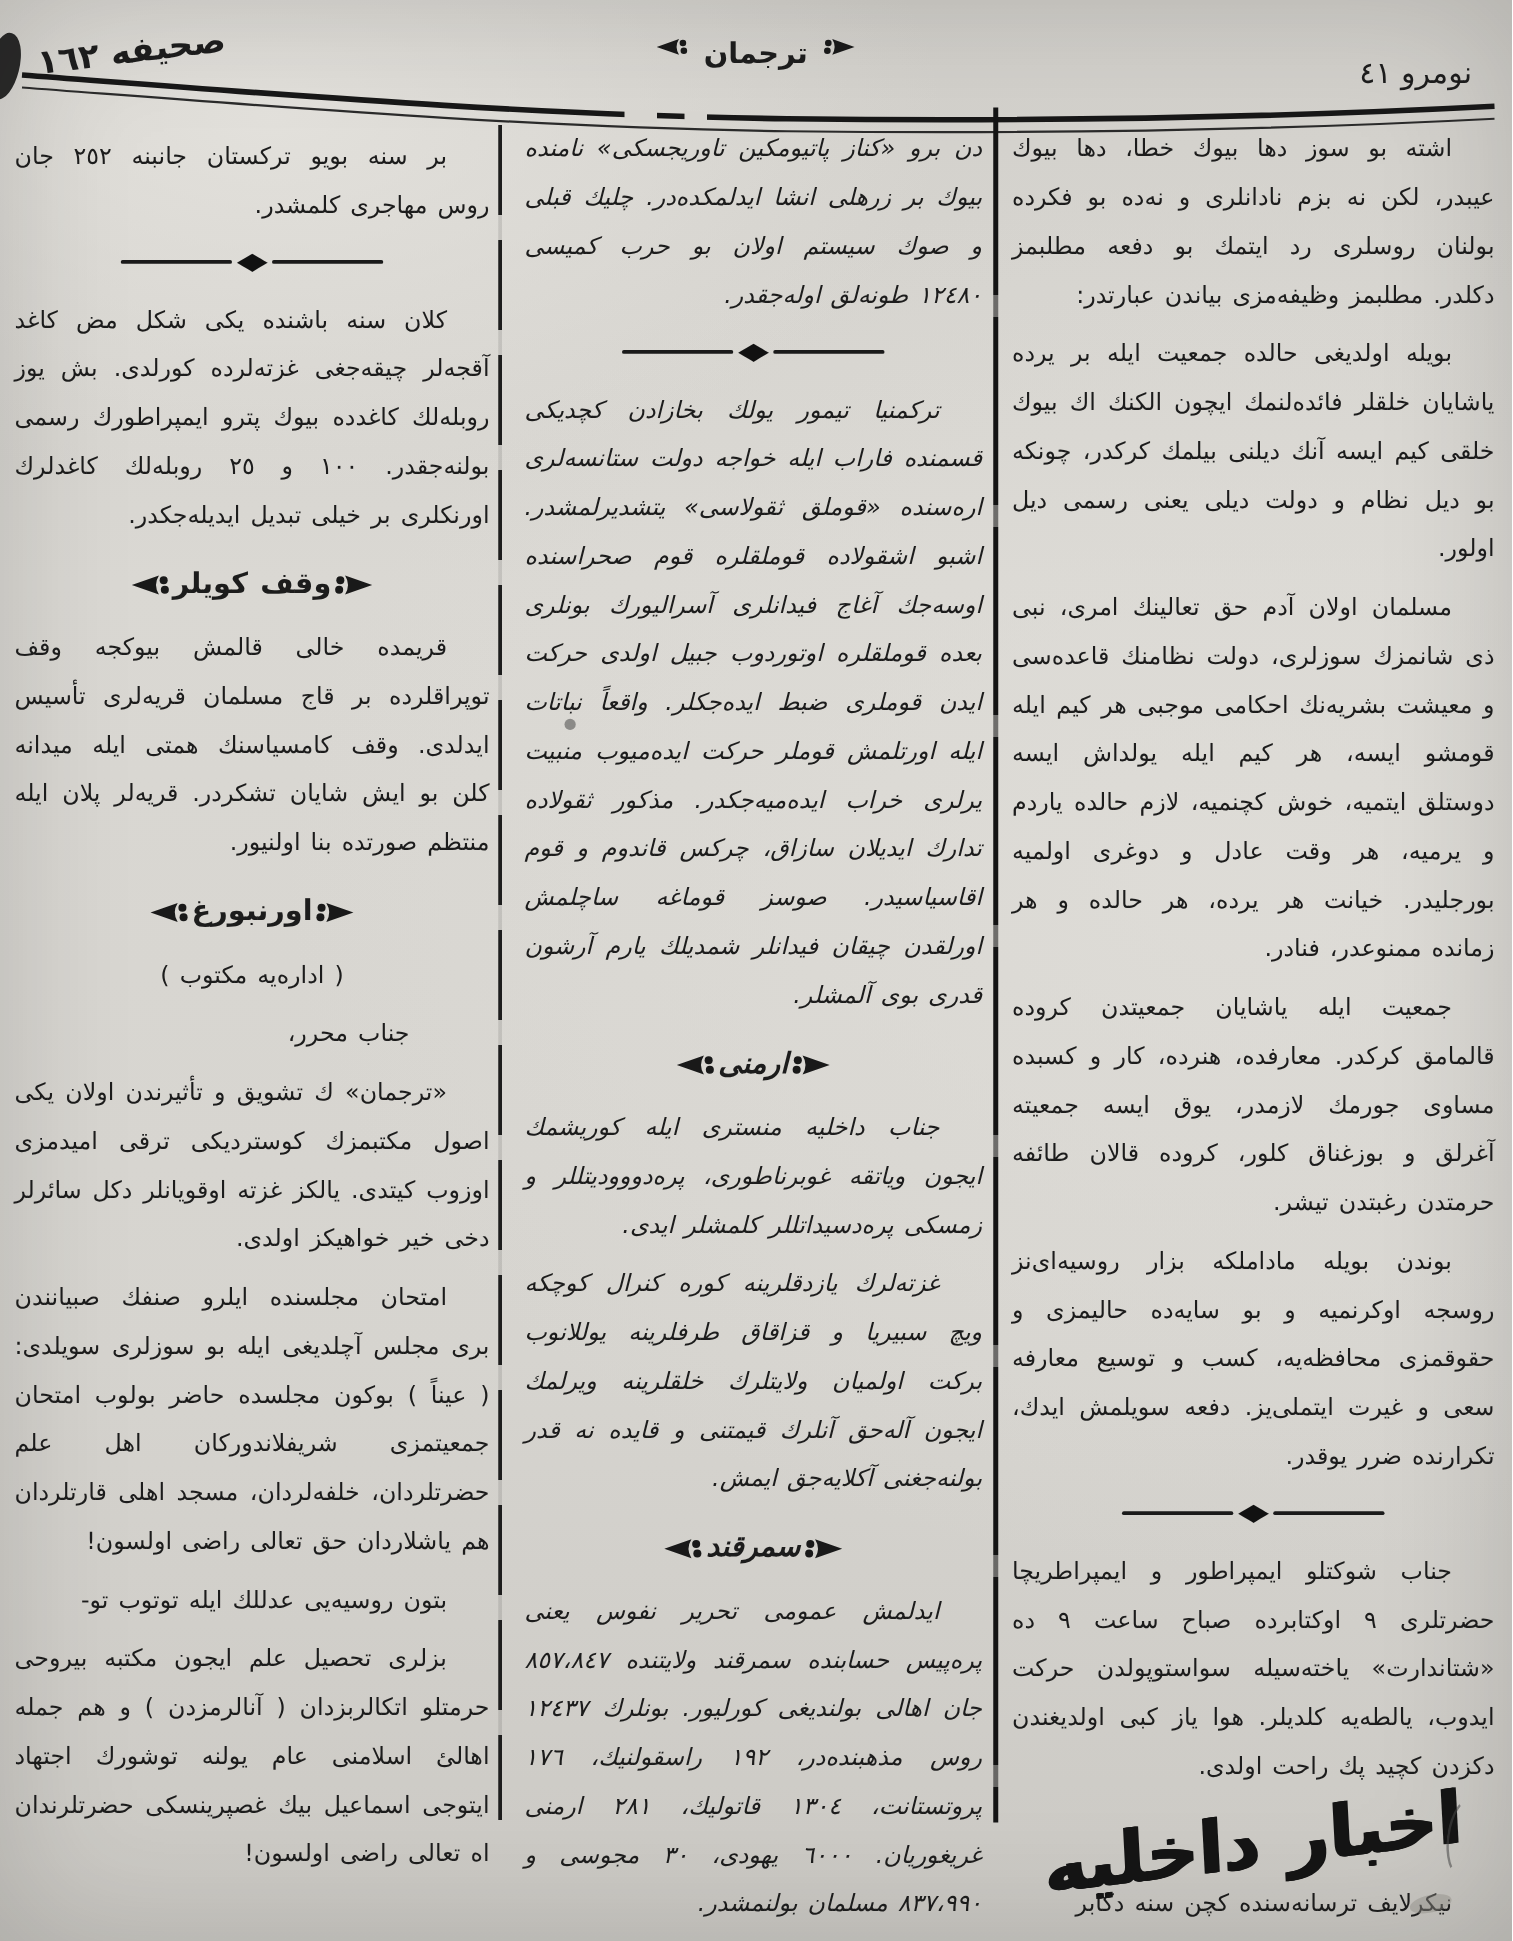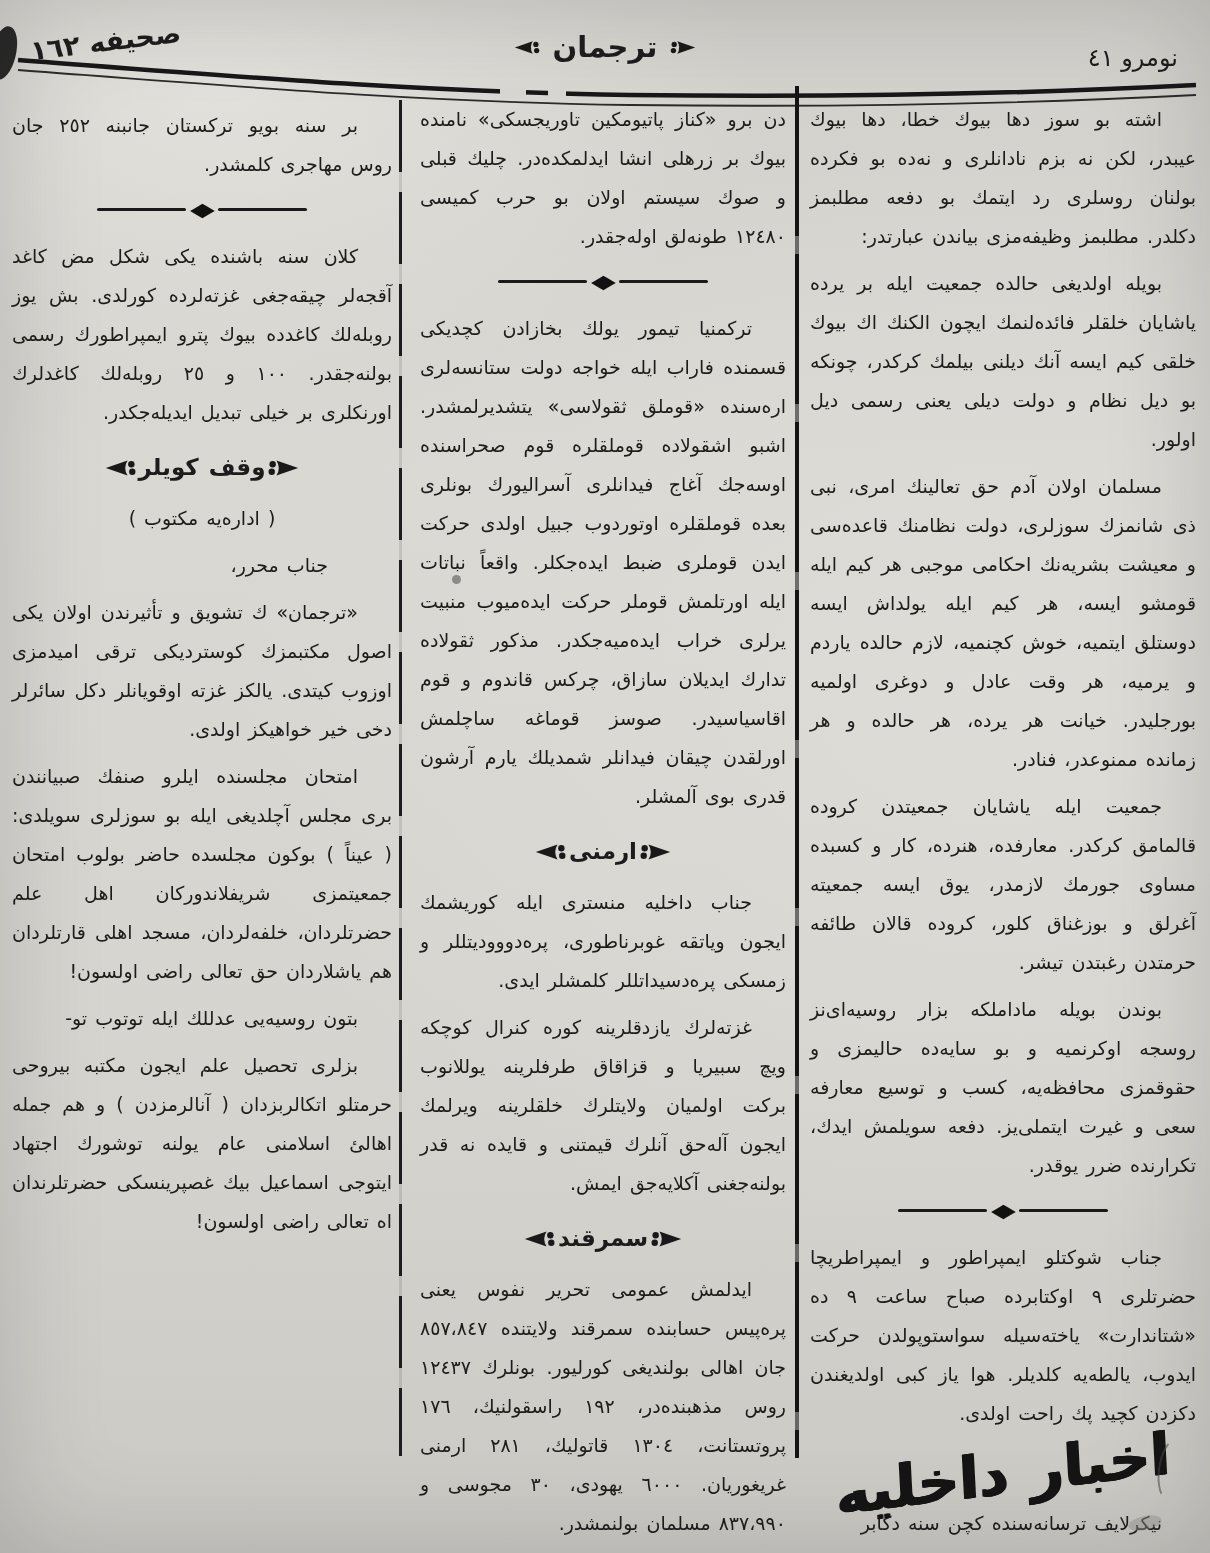--- a/index.html
+++ b/index.html
@@ -12,26 +12,26 @@
       radial-gradient(900px 500px at 18% 6%, rgba(228,226,221,.9), rgba(228,226,221,0) 60%),
       radial-gradient(1100px 800px at 82% 45%, rgba(223,221,216,.8), rgba(223,221,216,0) 70%),
       linear-gradient(180deg,#d2d0cb,#dad8d3 30%,#d6d4cf 70%,#cbc9c4);
     box-shadow:inset 0 0 110px rgba(0,0,0,.16);
   }
   
   .hdr-left{position:absolute;top:26px;left:30px;font-size:27px;font-weight:bold;
     transform:rotate(-7deg);letter-spacing:1px;}
   .hdr-right{position:absolute;top:44px;right:32px;font-size:24px;}
   .hdr-center{position:absolute;top:30px;left:50%;transform:translateX(-50%);
-    font-size:29px;font-weight:bold;display:flex;align-items:center;gap:12px;}
+    font-size:23px;font-weight:bold;display:flex;align-items:flex-start;gap:12px;}
   .rule-svg{position:absolute;top:0;left:0;pointer-events:none;}
   
   .col{position:absolute;font-size:19px;line-height:39px;word-spacing:2px;}
   .col-right{top:100px;right:14px;width:386px;}
-  .col-middle{top:100px;right:424px;width:366px;}
+  .col-middle{top:100px;right:424px;width:366px;font-style:italic;}
   .col-left{top:106px;right:818px;width:380px;}
   .para{margin:0 0 8px;text-indent:34px;text-align:justify;text-align-last:right;}
   .para.noindent{text-indent:0;}
   .center-line{margin:4px 0 8px;text-align:center;text-indent:0;}
   .salutation{margin:2px 0 8px;text-indent:64px;text-align:right;}
   
   .sec-head{display:flex;justify-content:center;align-items:center;gap:2px;
     font-size:23px;font-weight:bold;margin:16px 0 12px;text-indent:0;}
   .fleur{width:34px;height:18px;fill:#191919;flex:0 0 auto;}
   .fleur.mirror{transform:scaleX(-1);}
@@ -153,20 +153,30 @@
     <p class="para">كلان سنه باشنده يكى شكل مض كاغد آقجه‌لر چيقه‌جغى غزته‌لرده كورلدى. بش يوز روبله‌لك كاغدده بيوك پترو ايمپراطورك رسمى بولنه‌جقدر. ١٠٠ و ٢٥ روبله‌لك كاغدلرك اورنكلرى بر خيلى تبديل ايديله‌جكدر.</p>
     <div class="sec-head">
       <svg class="fleur" viewBox="0 0 36 18">
           <use href="#fleuron-shape"></use>
         </svg>
       <span>وقف كويلر</span>
       <svg class="fleur mirror" viewBox="0 0 36 18">
           <use href="#fleuron-shape"></use>
         </svg>
     </div>
+    <p class="para">قريمده خالى قالمش بيوكجه وقف توپراقلرده بر قاج مسلمان قريه‌لرى تأسيس ايدلدى. وقف كامسياسنك همتى ايله ميدانه كلن بو ايش شايان تشكردر. قريه‌لر پلان ايله منتظم صورتده بنا اولنيور.</p>
+    <div class="sec-head">
+      <svg class="fleur" viewBox="0 0 36 18">
+          <use href="#fleuron-shape"></use>
+        </svg>
+      <span>اورنبورغ</span>
+      <svg class="fleur mirror" viewBox="0 0 36 18">
+          <use href="#fleuron-shape"></use>
+        </svg>
+    </div>
     <p class="center-line">( اداره‌يه مكتوب )</p>
     <p class="salutation">جناب محرر،</p>
     <p class="para">«ترجمان» ك تشويق و تأثيرندن اولان يكى اصول مكتبمزك كوسترديكى ترقى اميدمزى اوزوب كيتدى. يالكز غزته اوقويانلر دكل سائرلر دخى خير خواهيكز اولدى.</p>
     <p class="para">امتحان مجلسنده ايلرو صنفك صبيانندن برى مجلس آچلديغى ايله بو سوزلرى سويلدى: ( عيناً ) بوكون مجلسده حاضر بولوب امتحان جمعيتمزى شريفلاندوركان اهل علم حضرتلردان، خلفه‌لردان، مسجد اهلى قارتلردان هم ياشلاردان حق تعالى راضى اولسون!</p>
     <p class="para">بتون روسيه‌يى عدللك ايله توتوب تو-</p>
     <p class="para">بزلرى تحصيل علم ايجون مكتبه بيروحى حرمتلو اتكالربزدان ( آنالرمزدن ) و هم جمله اهالئ اسلامنى عام يولنه توشورك اجتهاد ايتوجى اسماعيل بيك غصپرينسكى حضرتلرندان اه تعالى راضى اولسون!</p>
   </section>
 
   <div class="smudge-tl"></div>
   <div class="stray-paren"></div>

